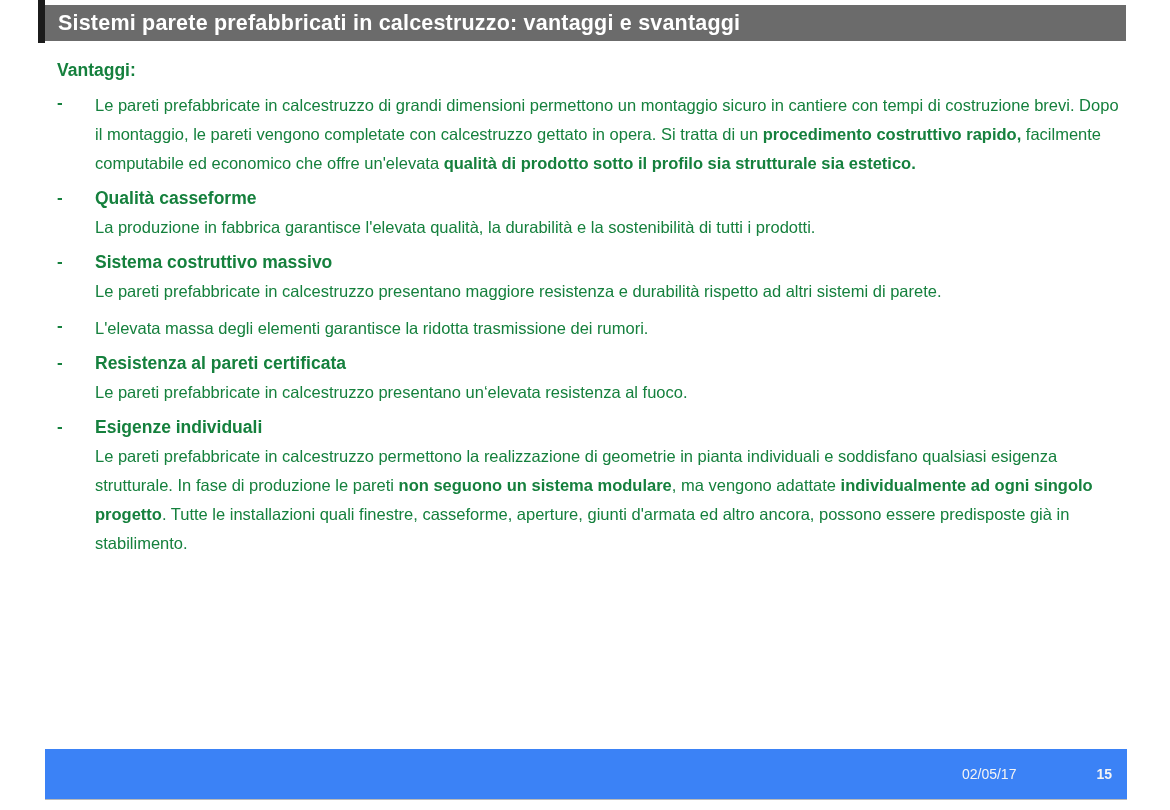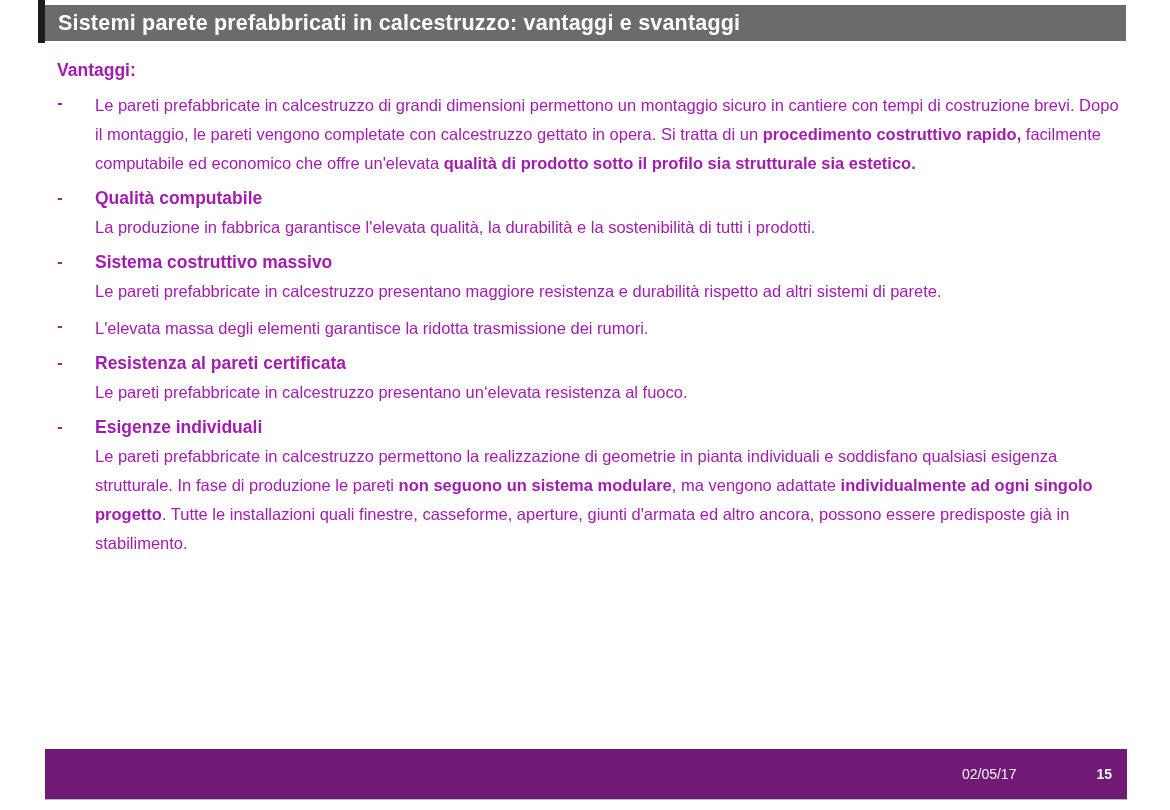--- a/index.html
+++ b/index.html
@@ -36,21 +36,21 @@
     font-weight: bold;
     padding-left: 13px;
     letter-spacing: 0.2px;
     white-space: nowrap;
   }
   
   #content {
     position: absolute;
     left: 57px; top: 60px;
     right: 48px;
-    color: #a21caf;
+    color: #15803d;
   }
   .lead-label {
     font-size: 17.5px;
     font-weight: bold;
     margin: 0 0 10px 0;
   }
   .section {
     display: grid;
     grid-template-columns: 38px 1fr;
     margin-top: 8px;
@@ -72,21 +72,21 @@
     line-height: 29px;
     margin: 0;
     max-width: 1028px;
   }
   .sec-body b { font-weight: bold; }
   
   #footer-bar {
     position: absolute;
     left: 45px; top: 749px;
     width: 1082px; height: 50px;
-    background: #701a75;
+    background: #3b82f6;
     border-bottom: 1px solid #b9b9b9;
     display: flex;
     align-items: center;
     justify-content: flex-end;
     color: #f4f4f4;
     font-size: 14px;
   }
   #footer-bar .footer-date {
     margin-right: 80px;
   }
@@ -111,21 +111,21 @@
     <div id="sections">
         <div class="section">
           <span class="dash">-</span>
           <div>
             <p class="sec-body"><span>Le pareti prefabbricate in calcestruzzo di grandi dimensioni permettono un montaggio sicuro in cantiere con tempi di costruzione brevi. Dopo il montaggio, le pareti vengono completate con calcestruzzo gettato in opera. Si tratta di un </span><b>procedimento costruttivo rapido,</b><span> facilmente computabile ed economico che offre un'elevata </span><b>qualità di prodotto sotto il profilo sia strutturale sia estetico.</b></p>
           </div>
         </div>
         <div class="section">
           <span class="dash">-</span>
           <div>
-            <div class="sec-heading">Qualità computabile</div>
+            <div class="sec-heading">Qualità casseforme</div>
             <p class="sec-body"><span>La produzione in fabbrica garantisce l'elevata qualità, la durabilità e la sostenibilità di tutti i prodotti.</span></p>
           </div>
         </div>
         <div class="section">
           <span class="dash">-</span>
           <div>
             <div class="sec-heading">Sistema costruttivo massivo</div>
             <p class="sec-body"><span>Le pareti prefabbricate in calcestruzzo presentano maggiore resistenza e durabilità rispetto ad altri sistemi di parete.</span></p>
           </div>
         </div>

